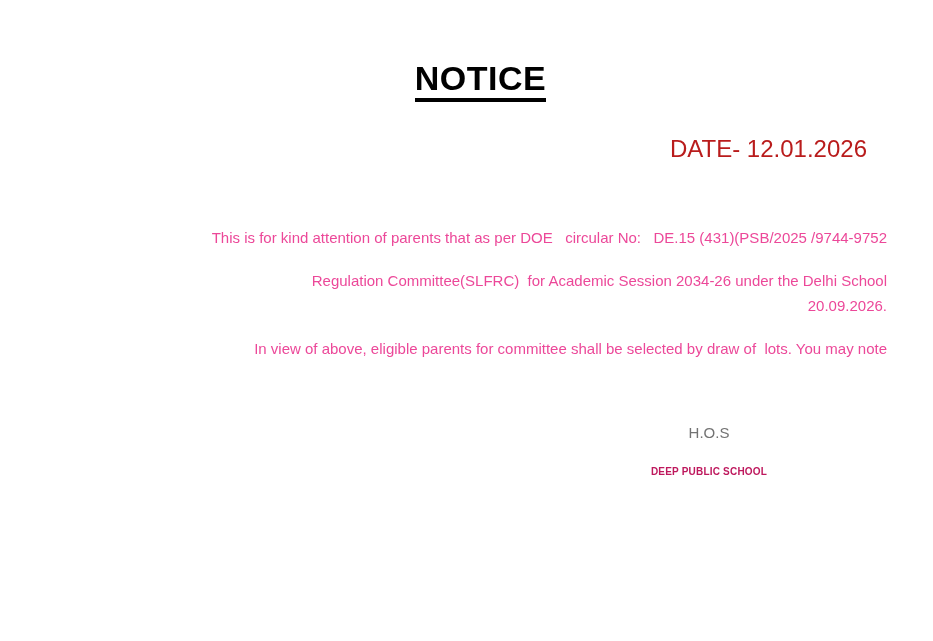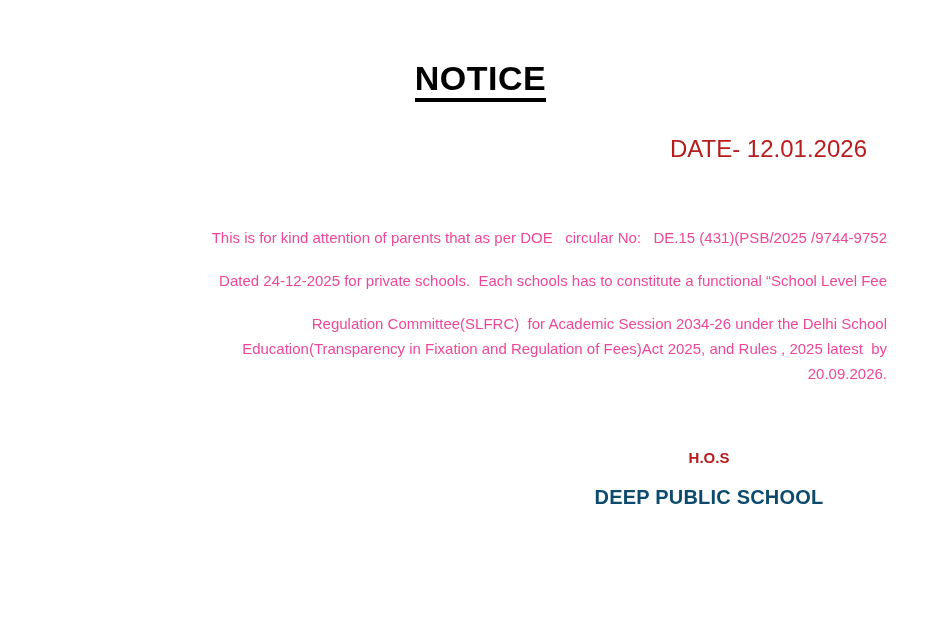--- a/index.html
+++ b/index.html
@@ -52,29 +52,29 @@
   .para.gap-after { margin-bottom: 18px; }
   .body-line.indent { text-indent: 32px; }
   .signature-block {
     margin-top: 62px;
     margin-left: 570px;
     width: 250px;
     text-align: center;
   }
   .sig-designation {
     font-size: 15px;
-    font-weight: bold;
-    color: #b91c1c;
+    font-weight: normal;
+    color: #737373;
     line-height: 20px;
   }
   .sig-school {
     margin-top: 19px;
-    font-size: 20px;
+    font-size: 10px;
     font-weight: bold;
-    color: #0c4a6e;
+    color: #be185d;
     line-height: 20px;
     letter-spacing: 0.2px;
   }
 </style>
 </head>
 <body>
 
 <div class="page">
 
   <div class="title-wrap">
@@ -82,31 +82,28 @@
   </div>
 
   <div class="date-line">DATE- 12.01.2026</div>
 
   <div class="body-block">
 
     <div class="para gap-after">
       <div class="body-line">This is for kind attention of parents that as per DOE   circular No:   DE.15 (431)(PSB/2025 /9744-9752</div>
     </div>
 
-    <div class="para gap-after">
-      <div class="body-line">Dated 24-12-2025 for private schools.  Each schools has to constitute a functional “School Level Fee</div>
-    </div>
 
     <div class="para gap-after">
       <div class="body-line">Regulation Committee(SLFRC)  for Academic Session 2034-26 under the Delhi School</div>
-      <div class="body-line">Education(Transparency in Fixation and Regulation of Fees)Act 2025, and Rules , 2025 latest  by</div>
       <div class="body-line">20.09.2026.</div>
     </div>
 
     <div class="para">
+      <div class="body-line indent">In view of above, eligible parents for committee shall be selected by draw of  lots. You may note</div>
     </div>
 
   </div>
 
   <div class="signature-block">
     <div class="sig-designation">H.O.S</div>
     <div class="sig-school">DEEP PUBLIC SCHOOL</div>
   </div>
 
 </div>

